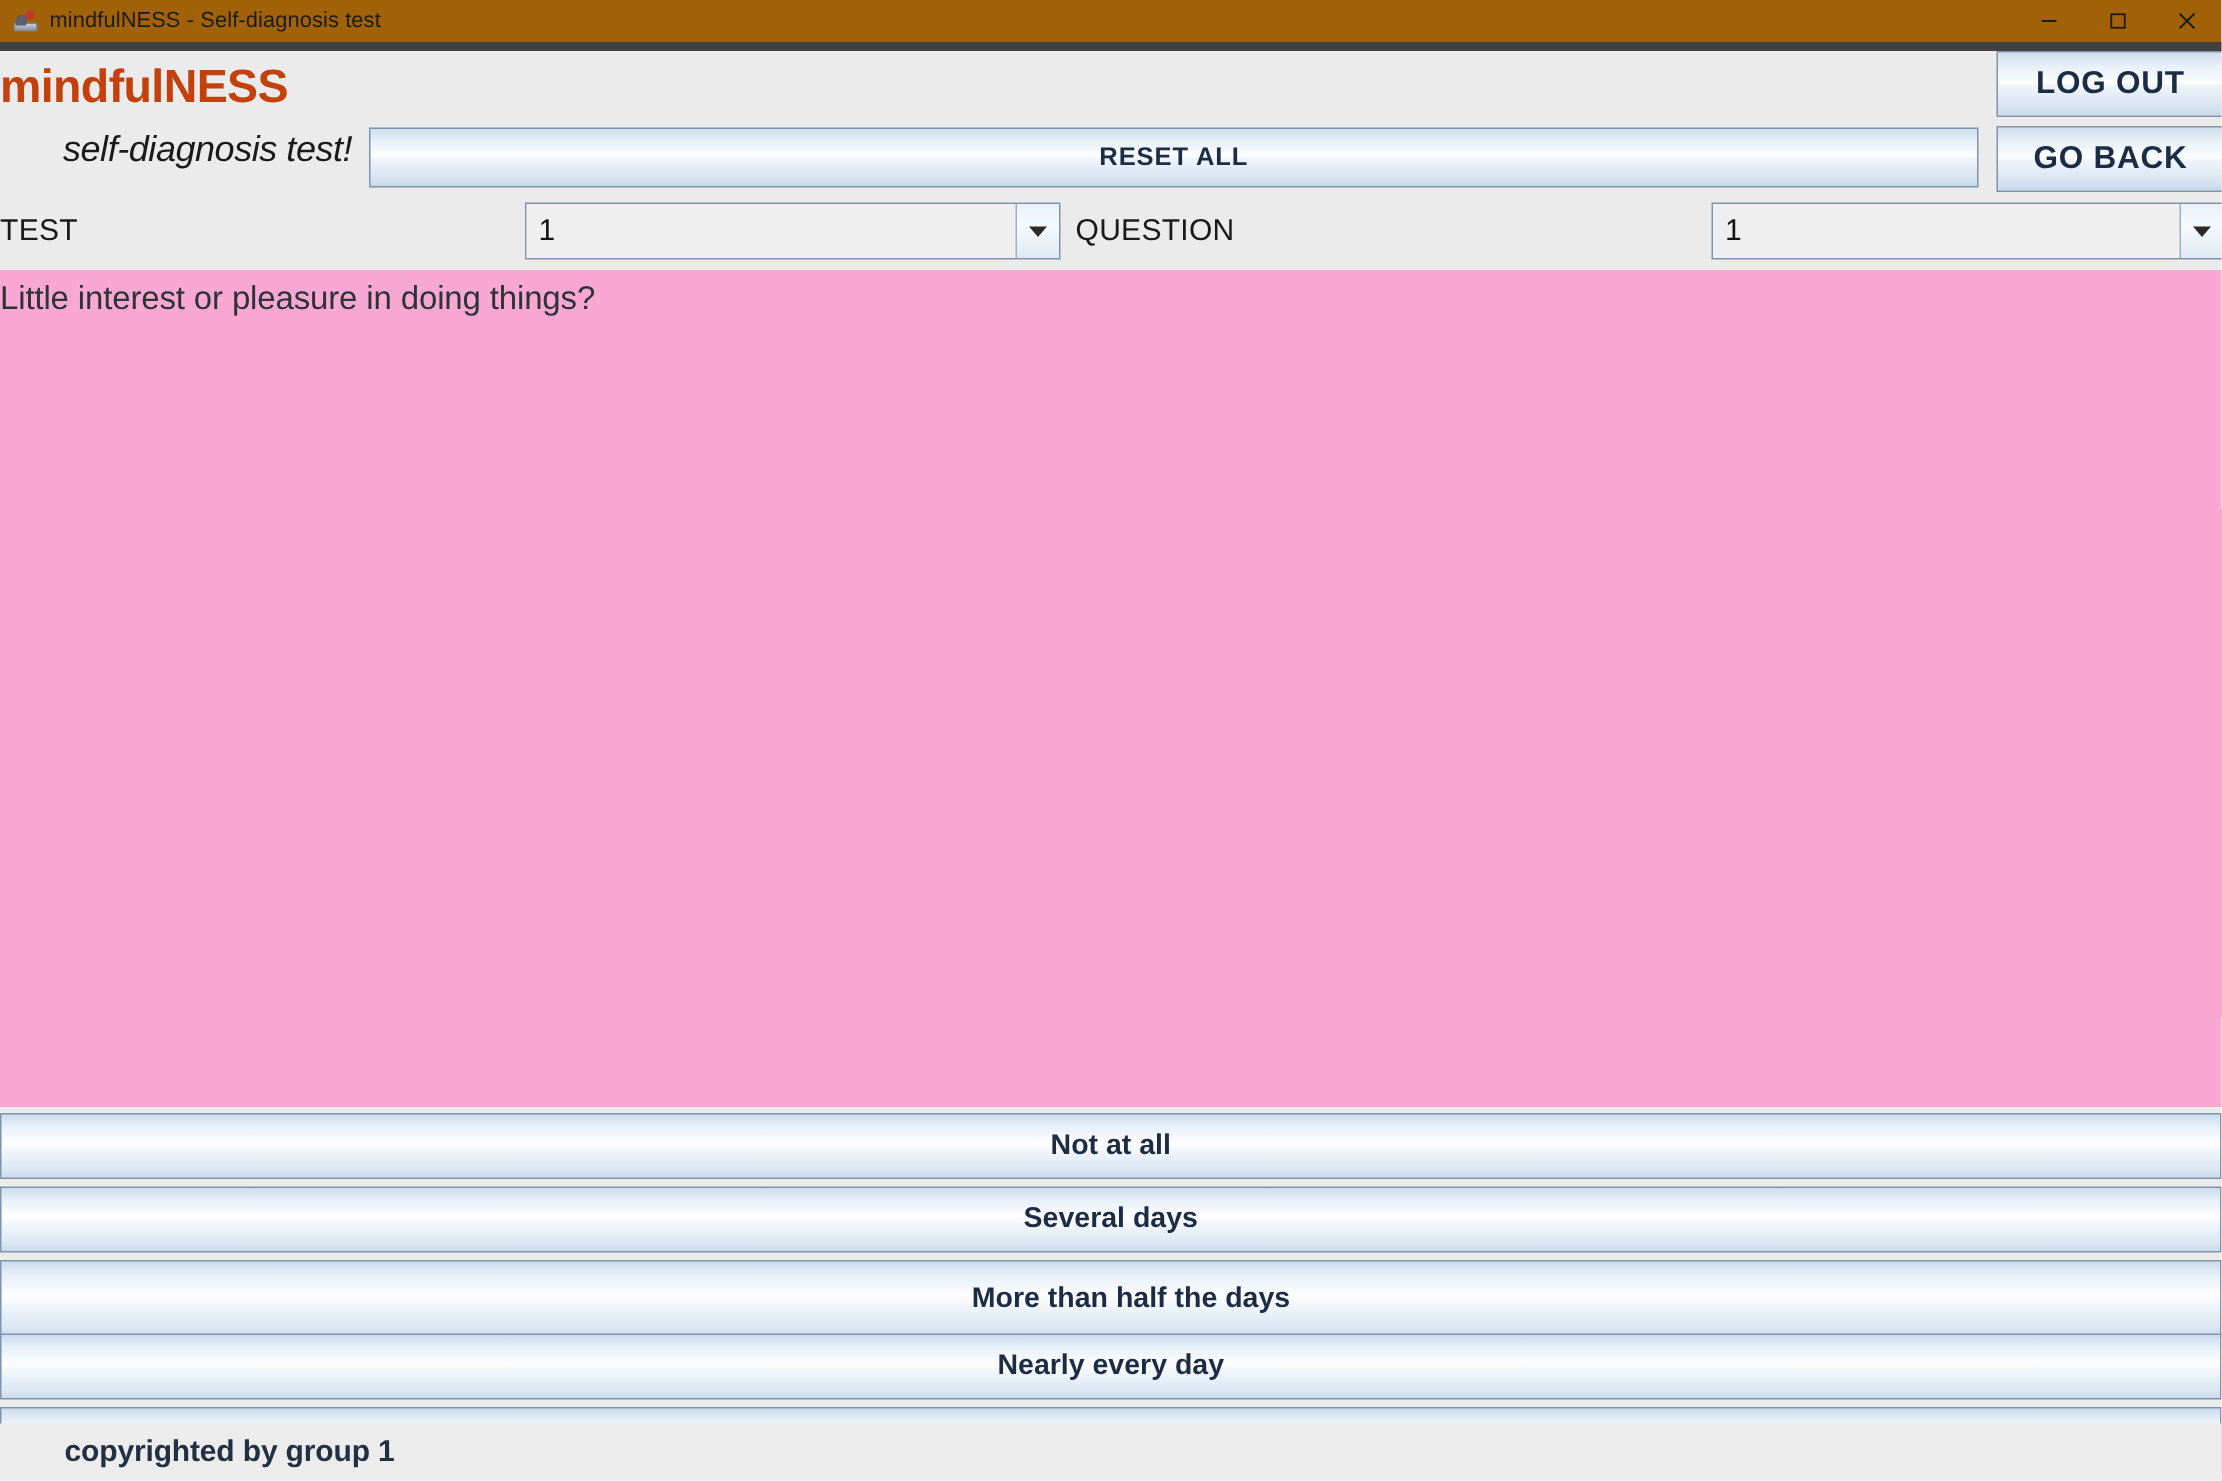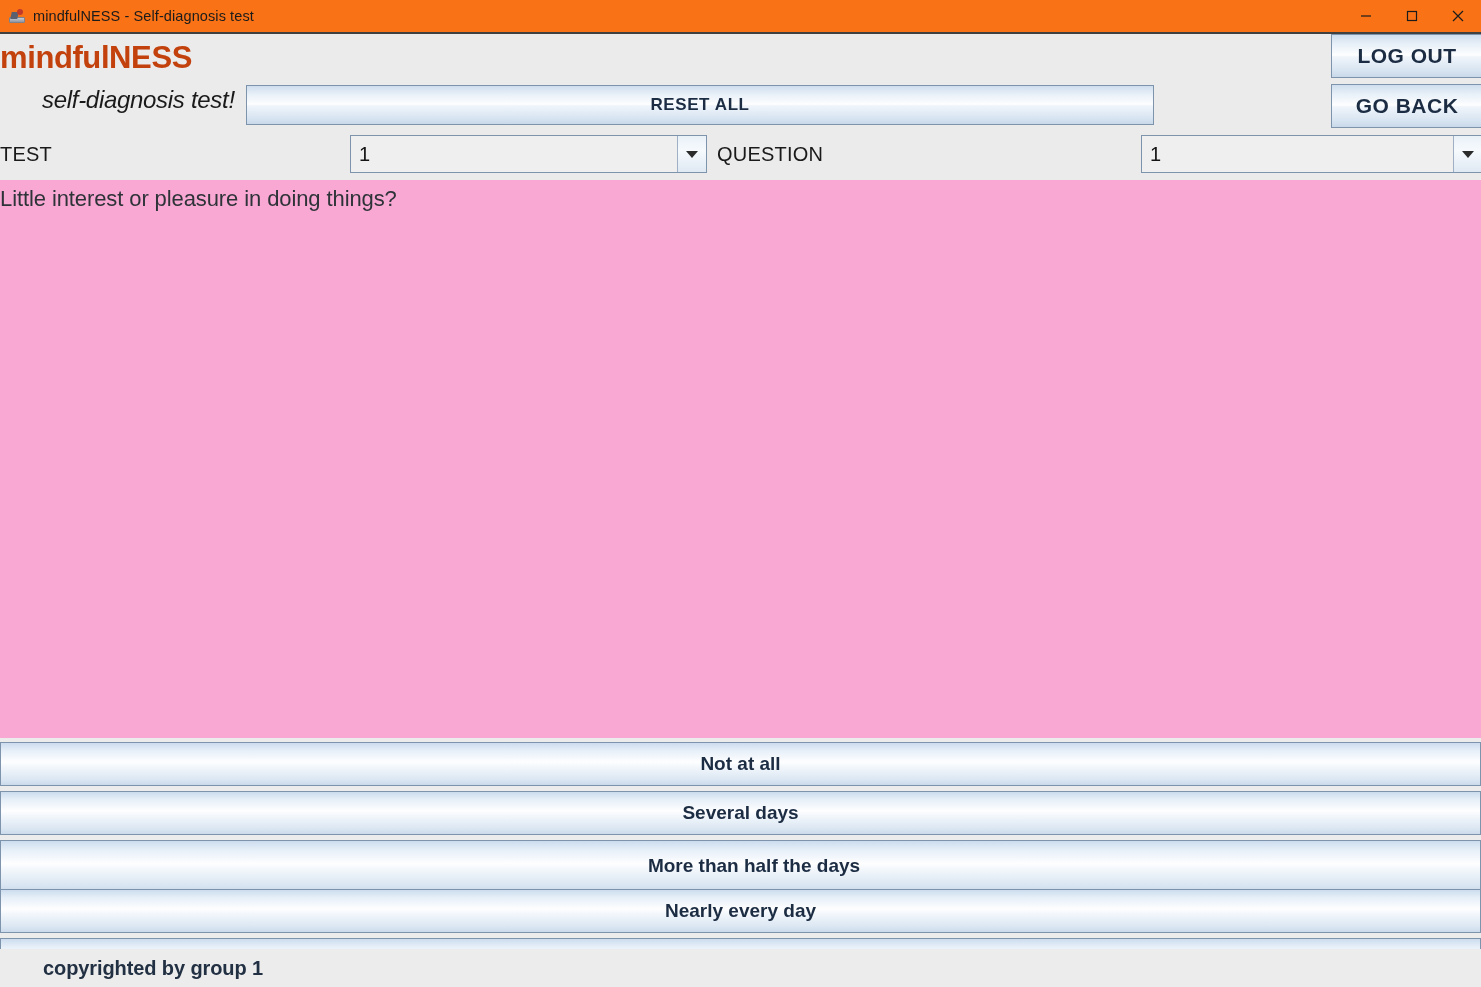--- a/index.html
+++ b/index.html
@@ -18,22 +18,22 @@
     height: 987px;
     background: #ffffff;
   }
 
   
   .titlebar {
     position: absolute;
     left: 0; top: 0;
     width: 1481px;
     height: 34px;
-    background: #f97316;
-    border-bottom: 2px solid #404040;
+    background: #a16207;
+    border-bottom: 6px solid #404040;
     display: flex;
     align-items: center;
     box-sizing: border-box;
   }
   .title-icon {
     width: 16px;
     height: 16px;
     margin-left: 9px;
     margin-right: 8px;
     position: relative;
@@ -142,21 +142,21 @@
     letter-spacing: 0.5px;
   }
   .btn-goback {
     left: 1331px; top: 84px;
     width: 152px; height: 44px;
     font-size: 21px;
     letter-spacing: 0.5px;
   }
   .btn-reset {
     left: 246px; top: 85px;
-    width: 908px; height: 40px;
+    width: 1073px; height: 40px;
     font-size: 17px;
     letter-spacing: 0.6px;
   }
 
   
   .field-label {
     position: absolute;
     font-size: 20px;
     color: #1a1a1a;
     letter-spacing: 0.2px;

